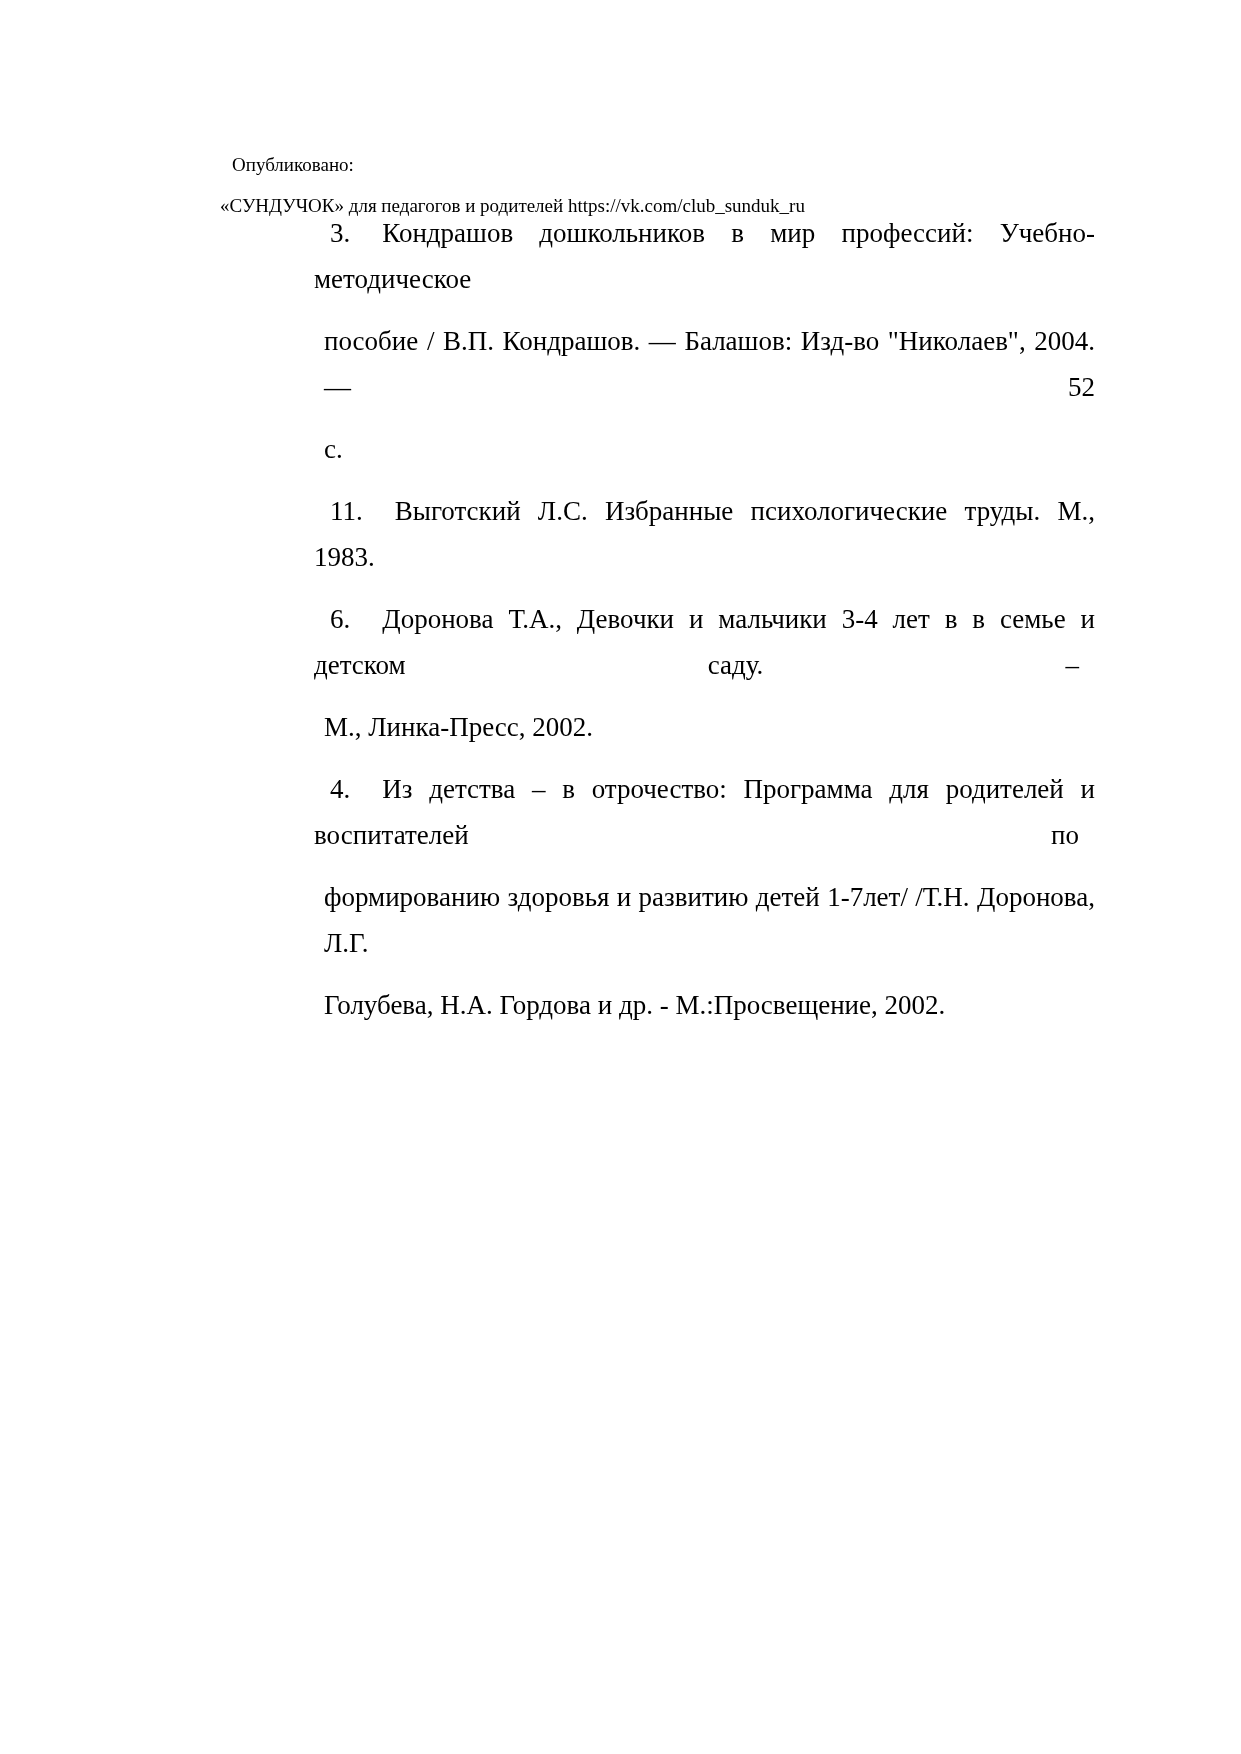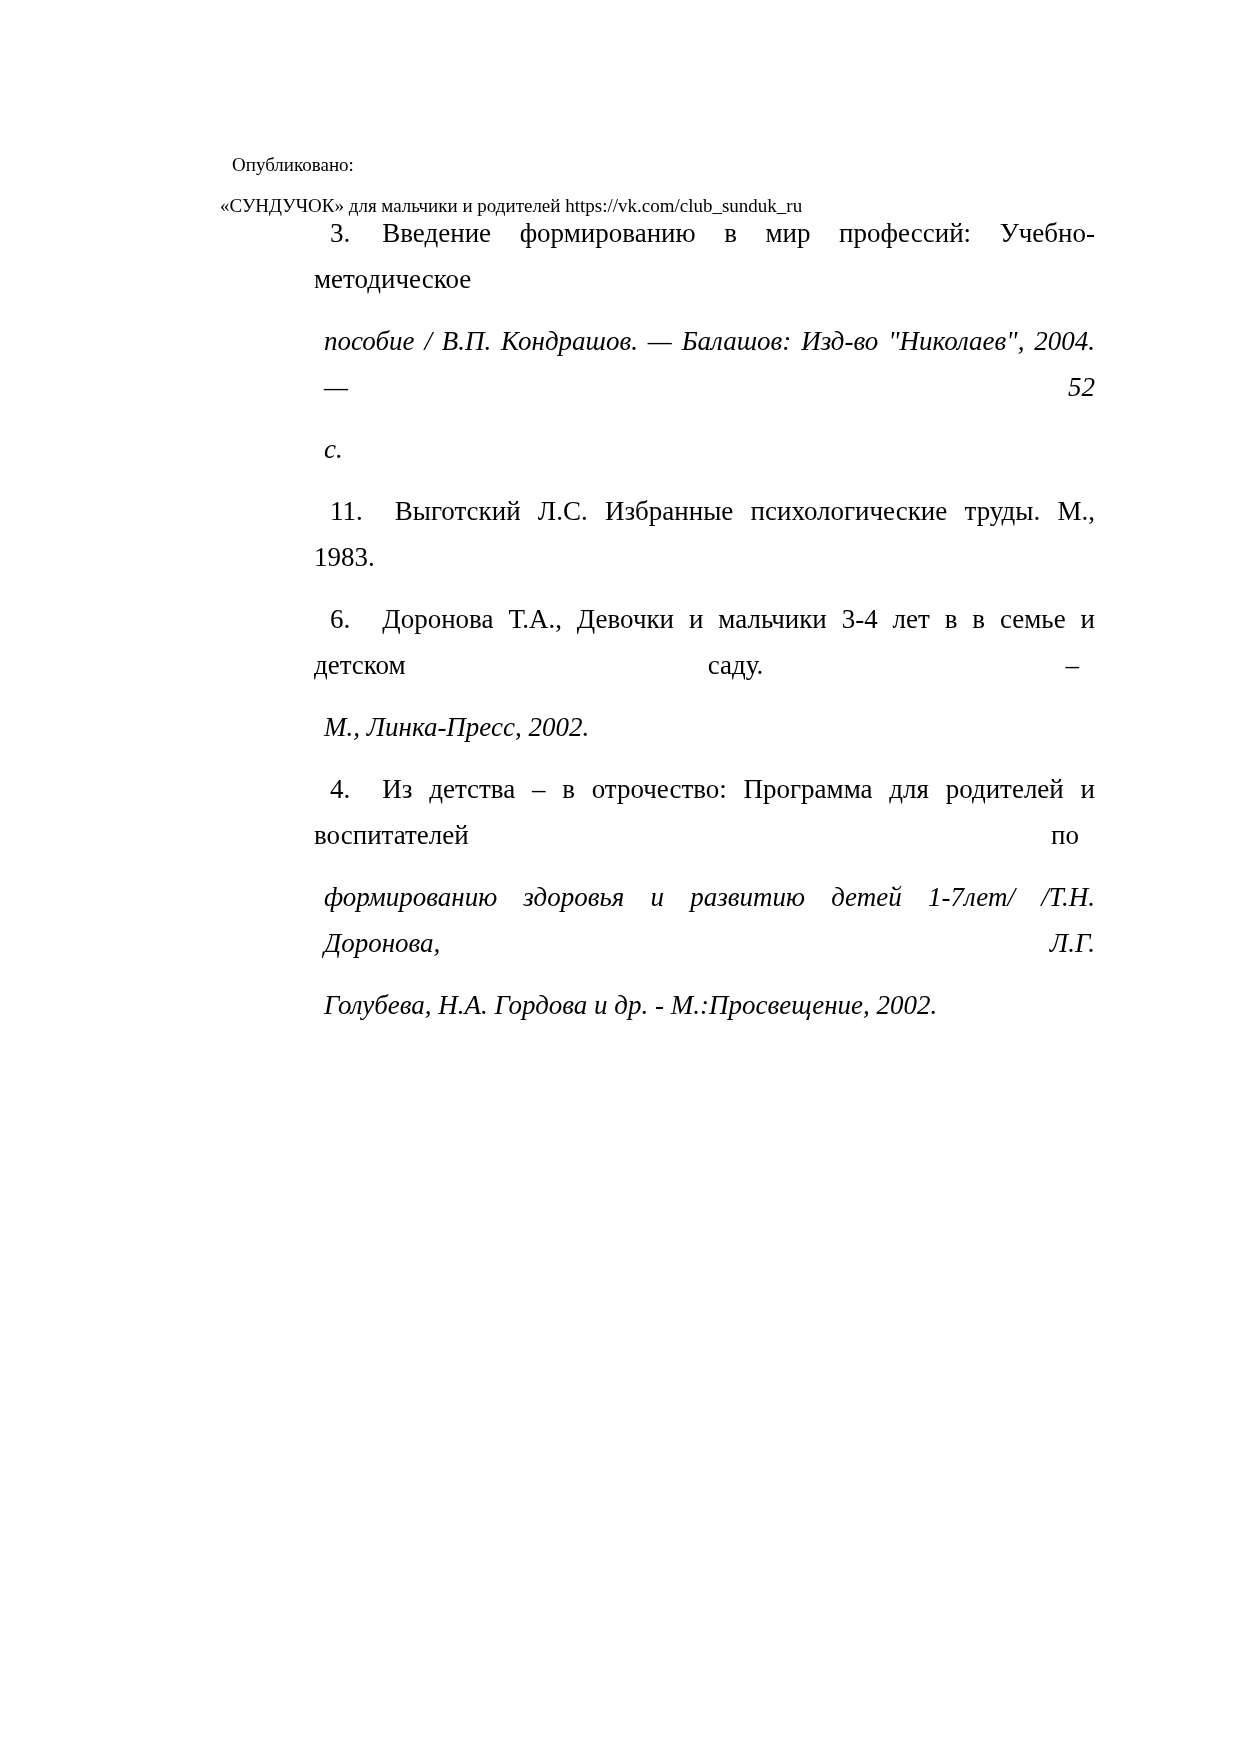--- a/index.html
+++ b/index.html
@@ -32,36 +32,36 @@
     top: 130px;
     width: 845px;
     font-size: 27px;
     line-height: 46px;
   }
   .ref-item { margin-bottom: 10px; }
   .ref-line {
     text-align: justify;
     text-align-last: justify;
   }
-  .ref-line.cont { padding-left: 10px; font-style: italic; }
+  .ref-line.cont { padding-left: 10px; }
   .ref-line.final { text-align-last: left; }
 </style>
 </head>
 <body>
 
 <div class="doc-page">
 
   <div class="doc-header">
     <div class="l1">Опубликовано:</div>
-    <div class="l2">«СУНДУЧОК» для мальчики и родителей https://vk.com/club_sunduk_ru</div>
+    <div class="l2">«СУНДУЧОК» для педагогов и родителей https://vk.com/club_sunduk_ru</div>
   </div>
 
   <div class="refs">
       <div class="ref-item">
-        <div class="ref-line"><span>3.</span><span>Введение формированию в мир профессий: Учебно-методическое</span></div>
+        <div class="ref-line"><span>3.</span><span>Кондрашов дошкольников в мир профессий: Учебно-методическое</span></div>
         <div class="ref-line cont">пособие / В.П. Кондрашов. — Балашов: Изд-во "Николаев", 2004. — 52</div>
         <div class="ref-line cont final">с.</div>
       </div>
       <div class="ref-item">
         <div class="ref-line final"><span>11.</span><span>Выготский Л.С. Избранные психологические труды. М., 1983.</span></div>
       </div>
       <div class="ref-item">
         <div class="ref-line"><span>6.</span><span>Доронова Т.А., Девочки и мальчики 3-4 лет в в семье и детском саду. –</span></div>
         <div class="ref-line cont final">М., Линка-Пресс, 2002.</div>
       </div>

